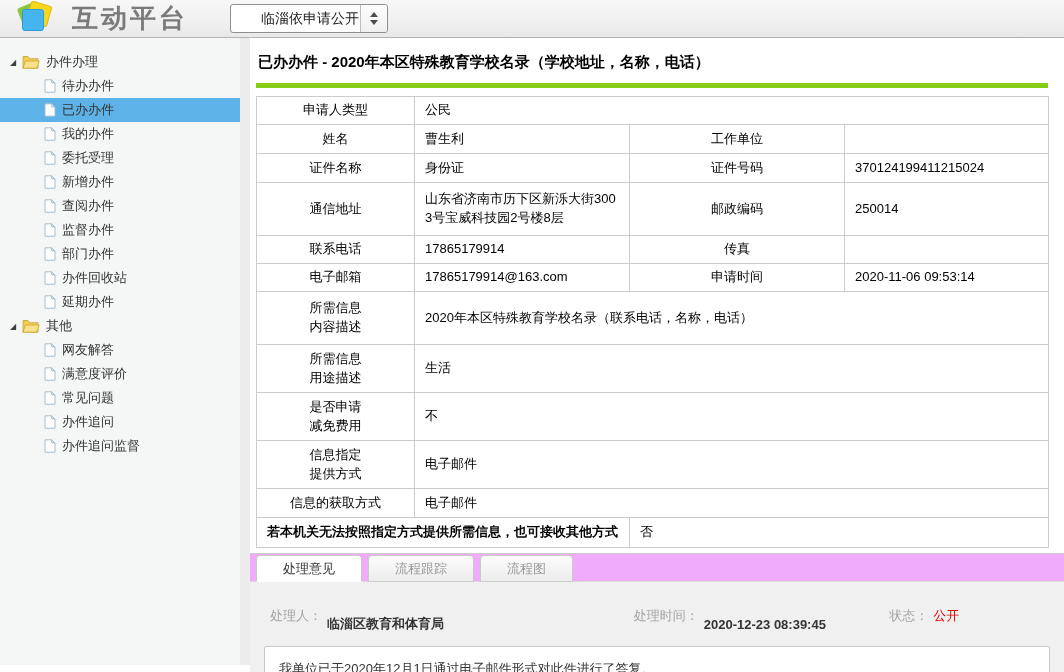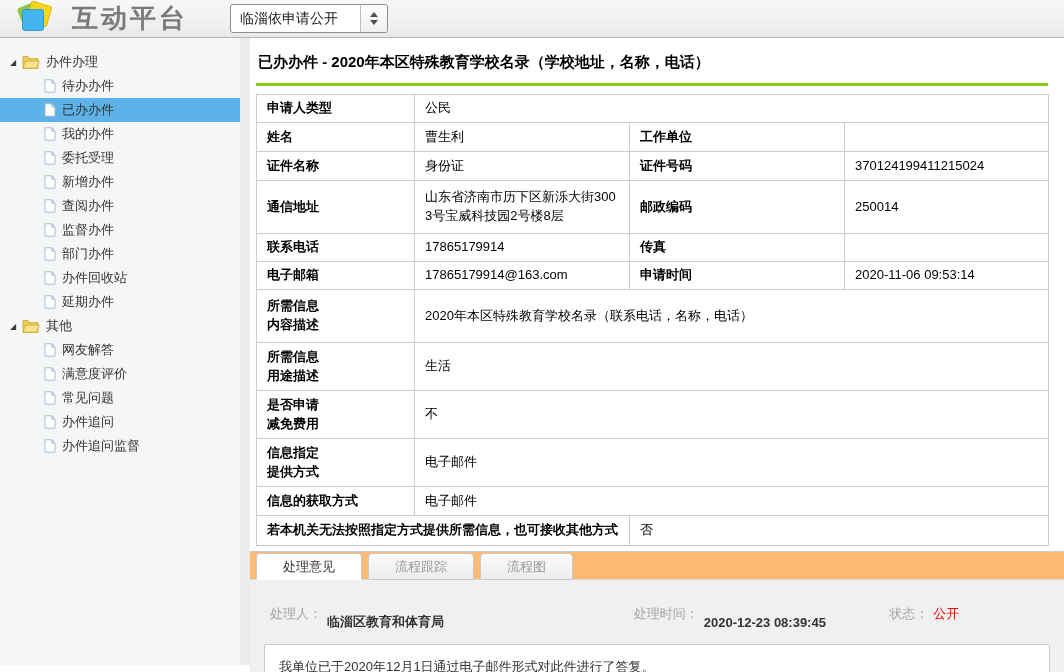--- a/index.html
+++ b/index.html
@@ -7,21 +7,21 @@
   body { font-family: "Liberation Sans", "DejaVu Sans", sans-serif; background: #fff; }
 
   
   .header { height: 38px; background: linear-gradient(#f8f8f8, #e9e9e9); border-bottom: 1px solid #b3b3b3; display: flex; align-items: center; }
   .logo { width: 42px; height: 36px; position: relative; margin-left: 16px; flex-shrink: 0; }
   .logo .sq { position: absolute; width: 22px; height: 22px; border-radius: 3px; }
   .sq-green  { background: #8cc63f; left: 4px;  top: 3px; transform: rotate(-22deg); }
   .sq-yellow { background: #f9d61e; border: 1px solid #ddb90e; left: 12px; top: 2px; transform: rotate(16deg); }
   .sq-blue   { background: #45b5ef; border: 1px solid #2d9bd8; left: 6px; top: 8px; }
   .app-title { font-size: 26px; font-weight: bold; color: #7a7a7a; margin-left: 14px; letter-spacing: 3px; }
-  .hdr-select { margin-left: 42px; width: 158px; height: 29px; border: 1px solid #8f8f8f; border-radius: 3px; background: #fff; display: flex; align-items: stretch; cursor: pointer; }
+  .hdr-select { margin-left: 42px; width: 158px; height: 29px; border: 1px solid #8f8f8f; border-radius: 3px; background: #fff; display: flex; align-items: stretch; cursor: pointer; padding-left: 21px; }
   .hdr-select .txt { flex: 1; font-size: 14px; color: #1a1a1a; display: flex; align-items: center; padding-left: 9px; }
   .hdr-select .btn { width: 27px; border-left: 1px solid #bdbdbd; display: flex; flex-direction: column; align-items: center; justify-content: center; gap: 3px; background: linear-gradient(#fdfdfd,#f0f0f0); border-radius: 0 3px 3px 0; }
   .arr-up   { width: 0; height: 0; border-left: 4px solid transparent; border-right: 4px solid transparent; border-bottom: 5px solid #4d4d4d; }
   .arr-down { width: 0; height: 0; border-left: 4px solid transparent; border-right: 4px solid transparent; border-top: 5px solid #4d4d4d; }
 
   
   .body { display: flex; height: 627px; }
   .sidebar { width: 240px; background: #f5f6f6; padding-top: 12px; flex-shrink: 0; }
   .gutter { width: 10px; background: #ececec; flex-shrink: 0; }
   .content { flex: 1; min-width: 0; background: #fff; display: flex; flex-direction: column; }
@@ -29,32 +29,32 @@
   
   .tree-item { height: 24px; display: flex; align-items: center; font-size: 13px; color: #333; cursor: pointer; white-space: nowrap; }
   .tree-item.lvl0 { padding-left: 10px; }
   .tree-item.lvl1 { padding-left: 44px; }
   .tree-item.selected { background: #5db2e8; }
   .caret { font-size: 8px; color: #3d3d3d; width: 12px; flex-shrink: 0; }
   .tree-ico { margin-right: 6px; flex-shrink: 0; display: inline-flex; }
 
   
   .content-pad { padding: 0 16px 0 6px; }
-  .page-title { font-size: 15px; font-weight: bold; color: #000; padding: 15px 0 11px 2px; border-bottom: 3px solid #84cc16; margin-bottom: 8px; }
+  .page-title { font-size: 15px; font-weight: bold; color: #000; padding: 15px 0 11px 2px; border-bottom: 5px solid #84cc16; margin-bottom: 8px; }
 
   table.detail { border-collapse: collapse; width: 792px; table-layout: fixed; font-size: 13px; color: #000; }
   table.detail td { border: 1px solid #cccccc; padding: 2px 10px; line-height: 1.45; }
-  td.lbl { font-weight: bold; text-align: left; white-space: pre-line; }
+  td.lbl { font-weight: normal; text-align: center; white-space: pre-line; }
   td.val { text-align: left; word-break: break-all; }
   td.lbl-left { font-weight: bold; text-align: left; }
   tr.h28 { height: 28px; } tr.h29 { height: 29px; } tr.h30 { height: 30px; }
   tr.h48 { height: 48px; } tr.h53 { height: 53px; }
 
   
-  .tabs-wrap { margin-top: 5px; border-top: 1px solid #cccccc; background: #fdba74; height: 32px; display: flex; align-items: flex-end; padding-left: 6px; position: relative; z-index: 1; }
+  .tabs-wrap { margin-top: 5px; border-top: 1px solid #cccccc; background: #f0abfc; height: 32px; display: flex; align-items: flex-end; padding-left: 6px; position: relative; z-index: 1; }
   .tab { height: 27px; line-height: 25px; padding: 0 26px; border: 1px solid #c9c9c9; border-radius: 4px 4px 0 0; background: linear-gradient(#fcfcfc, #ececec); color: #999; font-size: 13px; margin-right: 6px; cursor: pointer; position: relative; top: 1px; }
   .tab.active { background: #fff; color: #333; border-bottom-color: #fff; z-index: 2; }
 
   
   .panel { flex: 1; background: #f0f0f0; border-top: 1px solid #d9d9d9; padding-top: 17px; }
   .info-row { display: flex; padding: 0 20px 13px 20px; font-size: 13px; align-items: center; }
   .info-g { display: flex; align-items: center; }
   .g1 { width: 47%; } .g2 { width: 33%; } .g3 { flex: 1; }
   .info-label { color: #a3a3a3; margin-right: 5px; }
   .info-value { color: #333; font-weight: bold; margin-top: 16px; }

